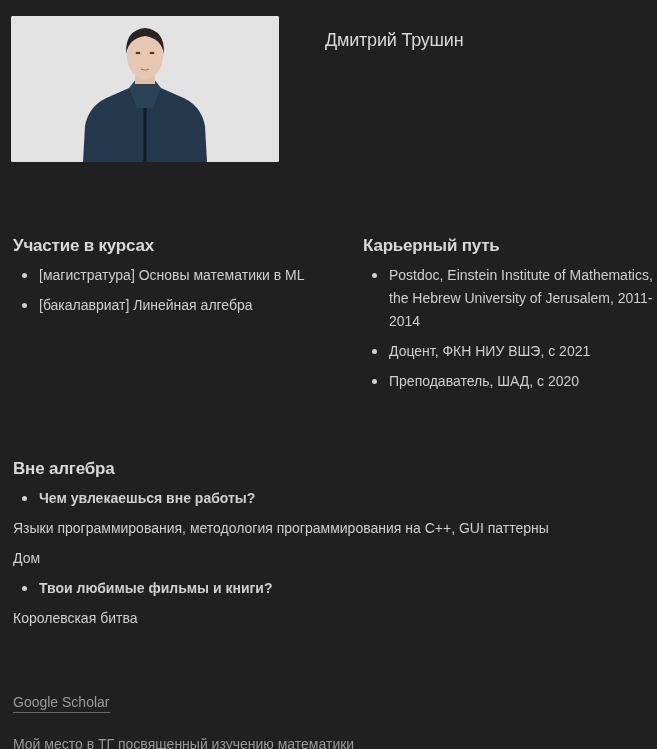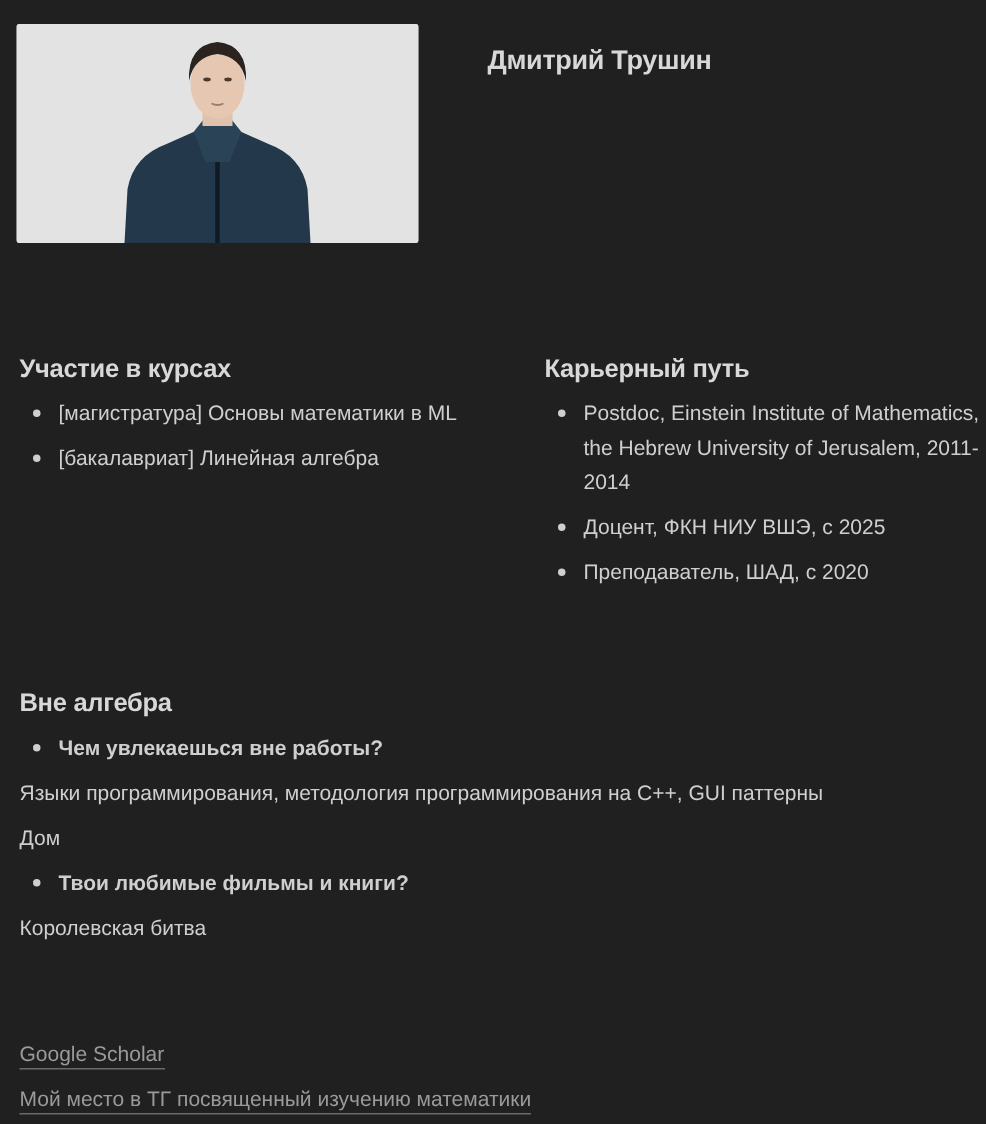--- a/index.html
+++ b/index.html
@@ -27,21 +27,21 @@
     }
     .photo svg { display: block; }
     .profile {
       position: absolute;
       left: 325px;
       top: 30px;
       width: 330px;
     }
     .name {
       font-size: 18px;
-      font-weight: bold;
+      font-weight: normal;
       color: #d8d8d8;
       margin: 0 0 10px 0;
       letter-spacing: -0.2px;
     }
     .role {
       font-style: italic;
       font-size: 14px;
       line-height: 23px;
       color: #cfcfcf;
       margin: 0 0 6px 0;
@@ -109,21 +109,21 @@
       left: 13px;
       top: 692px;
     }
     .links a {
       display: inline-block;
       font-size: 14px;
       line-height: 20px;
       color: #9a9a9a;
       text-decoration: none;
       border-bottom: 1px solid #6a6a6a;
-      margin-bottom: 9px;
+      margin-bottom: 21px;
     }
     .links .row { display: block; }
   </style>
 </head>
 <body>
 
 <div class="photo">
   <svg width="268" height="146" viewBox="0 0 268 146">
     <rect width="268" height="146" fill="#e3e3e3"></rect>
 
@@ -152,21 +152,21 @@
   <ul>
     <li>[магистратура] Основы математики в ML</li>
     <li>[бакалавриат] Линейная алгебра</li>
   </ul>
 </div>
 
 <div class="career">
   <div class="section-title">Карьерный путь</div>
   <ul>
     <li>Postdoc, Einstein Institute of Mathematics, the Hebrew University of Jerusalem, 2011-2014</li>
-    <li>Доцент, ФКН НИУ ВШЭ, с 2025</li>
+    <li>Доцент, ФКН НИУ ВШЭ, с 2021</li>
     <li>Преподаватель, ШАД, с 2020</li>
   </ul>
 </div>
 
 <div class="offwork">
   <div class="section-title">Вне алгебра</div>
   <ul>
     <li class="q">Чем увлекаешься вне работы?</li>
   </ul>
   <div class="a">Языки программирования, методология программирования на C++, GUI паттерны</div>

